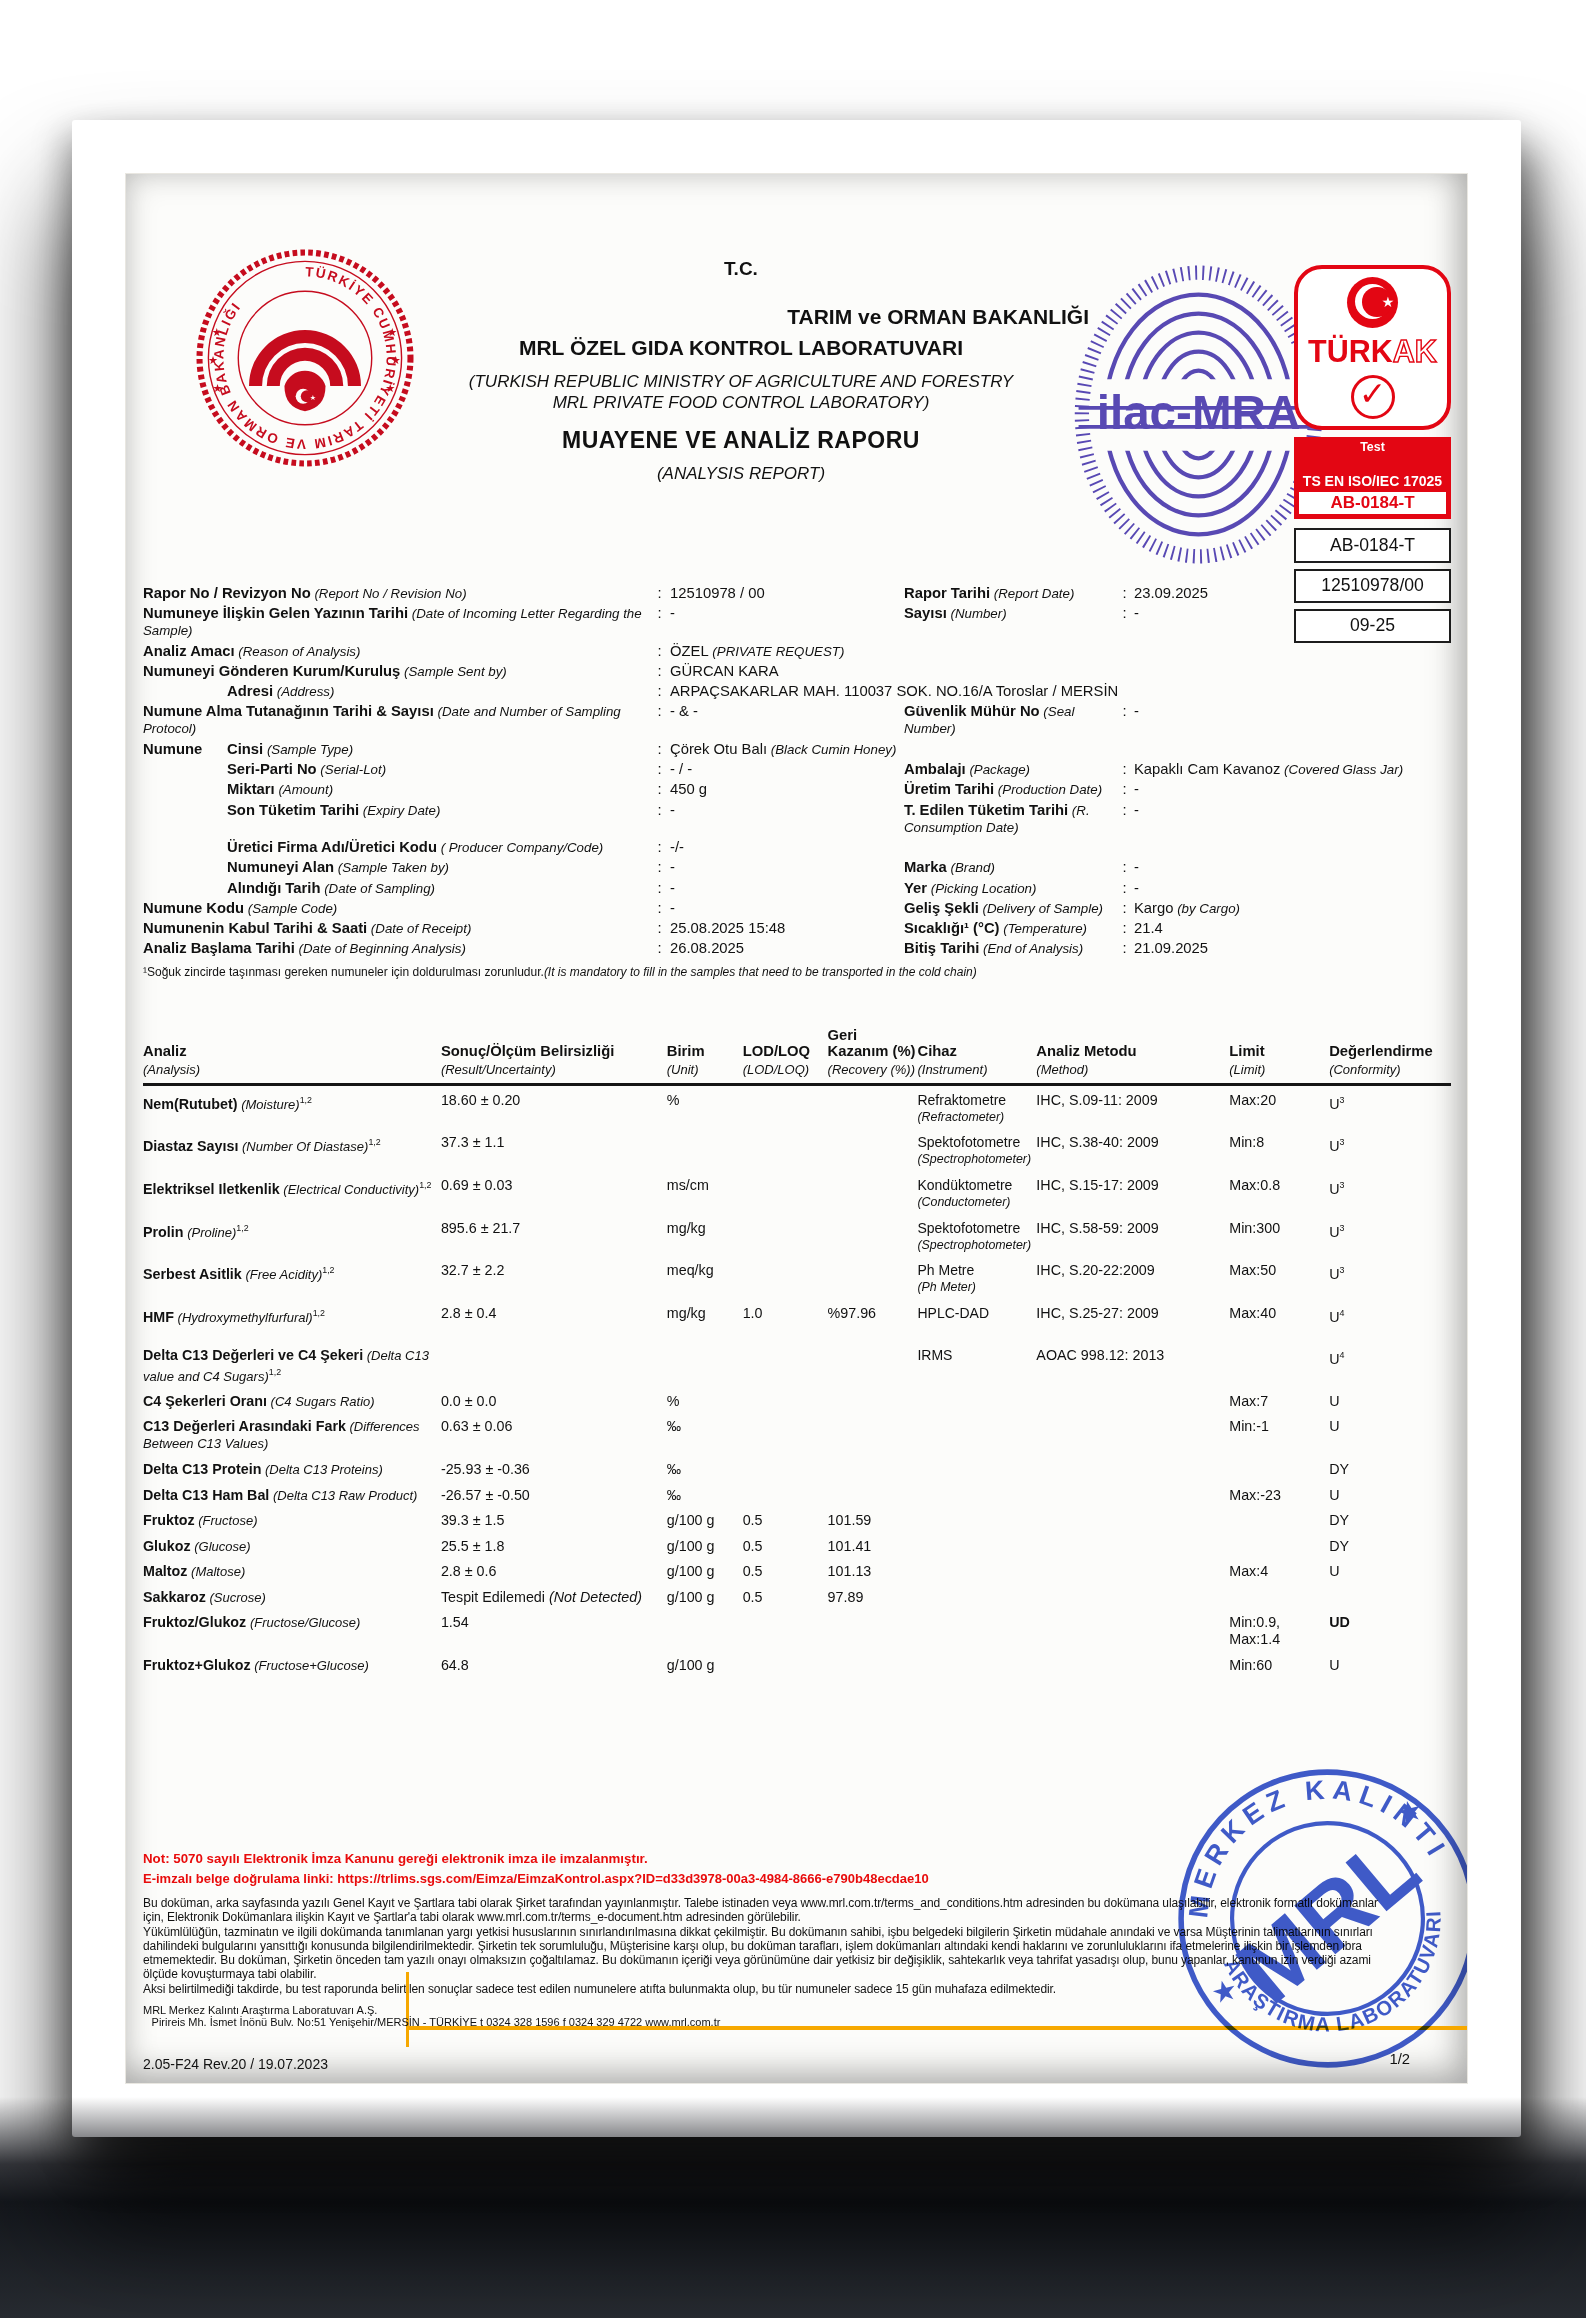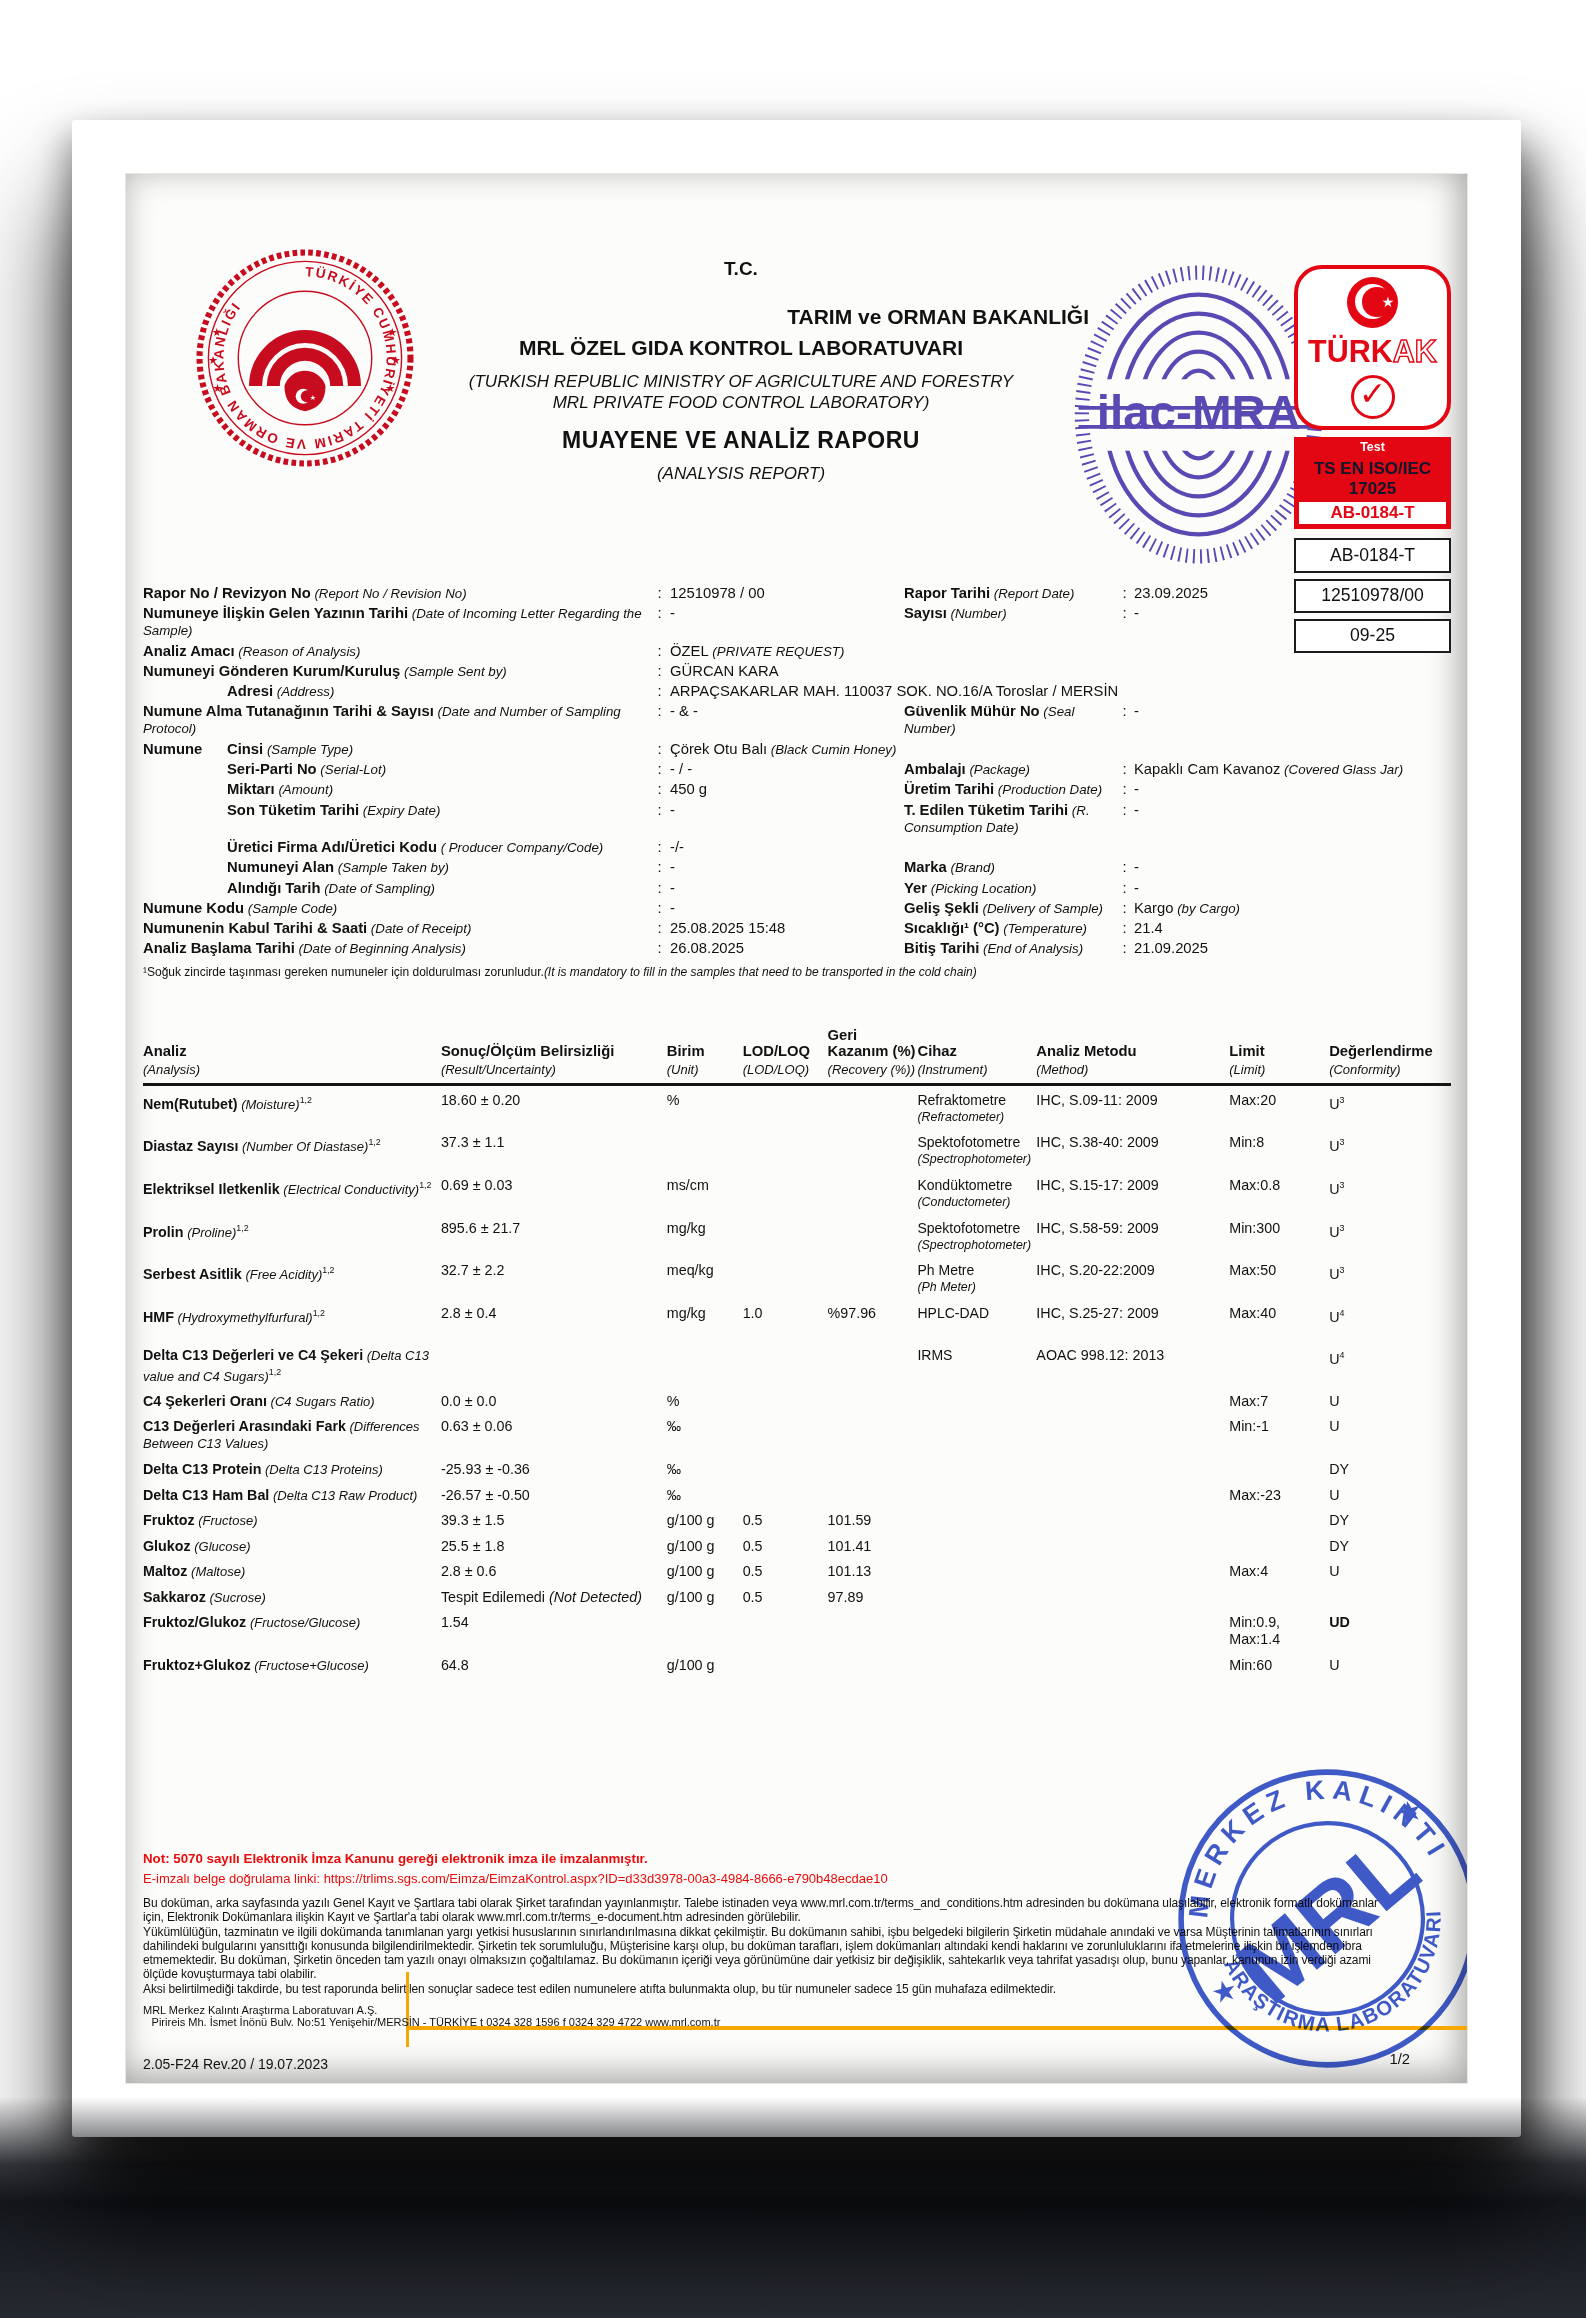--- a/index.html
+++ b/index.html
@@ -38,21 +38,21 @@
   .tk-flag{position:relative;width:51px;height:51px;border-radius:50%;background:#e30613;}
   .tk-flag::before{content:"";position:absolute;left:7.6px;top:7.6px;width:35px;height:35px;border-radius:50%;background:#fff;}
   .tk-flag::after{content:"";position:absolute;left:15.3px;top:10.5px;width:29.6px;height:29.6px;border-radius:50%;background:#e30613;}
   .tk-star{position:absolute;right:3.8px;top:17px;color:#fff;font-size:14.3px;z-index:2;}
   .tk-name{margin-top:6.7px;font-size:30.5px;font-weight:700;color:#e30613;}
   .tk-ak{color:#fff;-webkit-text-stroke:1.4px #e30613;}
   .tk-check{margin-top:5.7px;width:44px;height:44px;border:3.3px solid #e30613;border-radius:50%;display:flex;align-items:center;justify-content:center;box-sizing:border-box;}
   .tk-tick{color:#e30613;font-size:33px;font-weight:700;transform:translateY(-2.9px);}
   .tk-test{margin-top:7.6px;background:#e30613;border:1.9px solid #e30613;text-align:center;padding:1.9px 0 3.8px;}
   .tk-test-l1{color:#fff;font-size:12.4px;font-weight:700;}
-  .tk-test-l2{color:#0f172a;font-size:17px;font-weight:700;margin-top:5px;}
+  .tk-test-l2{color:#ffffff;font-size:14px;font-weight:700;margin-top:19px;}
   .tk-test-l3{background:#fff;color:#e30613;font-size:17px;font-weight:700;margin:2.9px 3.8px 0;padding:1px 0;}
   .tk-box{border:2.4px solid #1c1c1c;background:#fff;height:30.5px;margin-top:5.7px;display:flex;align-items:center;justify-content:center;font-size:17.6px;}
   .tk-box:first-of-type{margin-top:9.5px;}
 
   
   .info{left:17px;top:411px;width:1308px;font-size:14.8px;line-height:17px;}
   .irow{display:flex;margin-bottom:3.3px;}
   .ileft{width:761px;display:flex;flex:0 0 auto;}
   .ileft.full{width:1308px;}
   .ilabel{width:506px;flex:0 0 auto;}
@@ -75,21 +75,21 @@
   .trow{padding:6.2px 0 2.4px;font-size:14.3px;line-height:17px;align-items:start;}
   .trow.grp{margin-top:12.4px;}
   .c-name .en{font-size:13px;}
   .c-inst{font-size:14px;}
   .c-inst .en{display:block;font-size:12.4px;}
   .c-conf.cb{font-weight:700;}
 
   
   .rednotes{left:17px;top:1677px;width:1308px;color:#e80c0c;}
   .rn1{font-size:13.3px;font-weight:700;}
-  .rn2{font-size:13px;font-weight:400;margin-top:4.8px;}
+  .rn2{font-size:13px;font-weight:700;margin-top:4.8px;}
   .legal{left:17px;top:1722px;width:1308px;font-size:12px;line-height:14.3px;letter-spacing:-0.1px;}
   .legal .lline{white-space:nowrap;overflow:hidden;}
   .mrl-stamp{left:1044px;top:1587px;width:315px;height:315px;opacity:.9;mix-blend-mode:multiply;z-index:5;}
   .footrow{left:17px;top:1830px;width:1308px;display:flex;font-size:11px;flex-direction:column;}
   .f-company{width:261px;flex:0 0 auto;}
   .f-address{padding-left:8.6px;}
   .vline{left:280px;top:1798px;width:2.9px;height:75px;background:#f6a800;}
   .hline{left:280px;top:1852px;right:0;height:3.8px;background:#f6a800;}
   .rev{left:17px;top:1882px;font-size:14px;}
   .page{right:57px;top:1877px;font-size:14.8px;z-index:6;}

